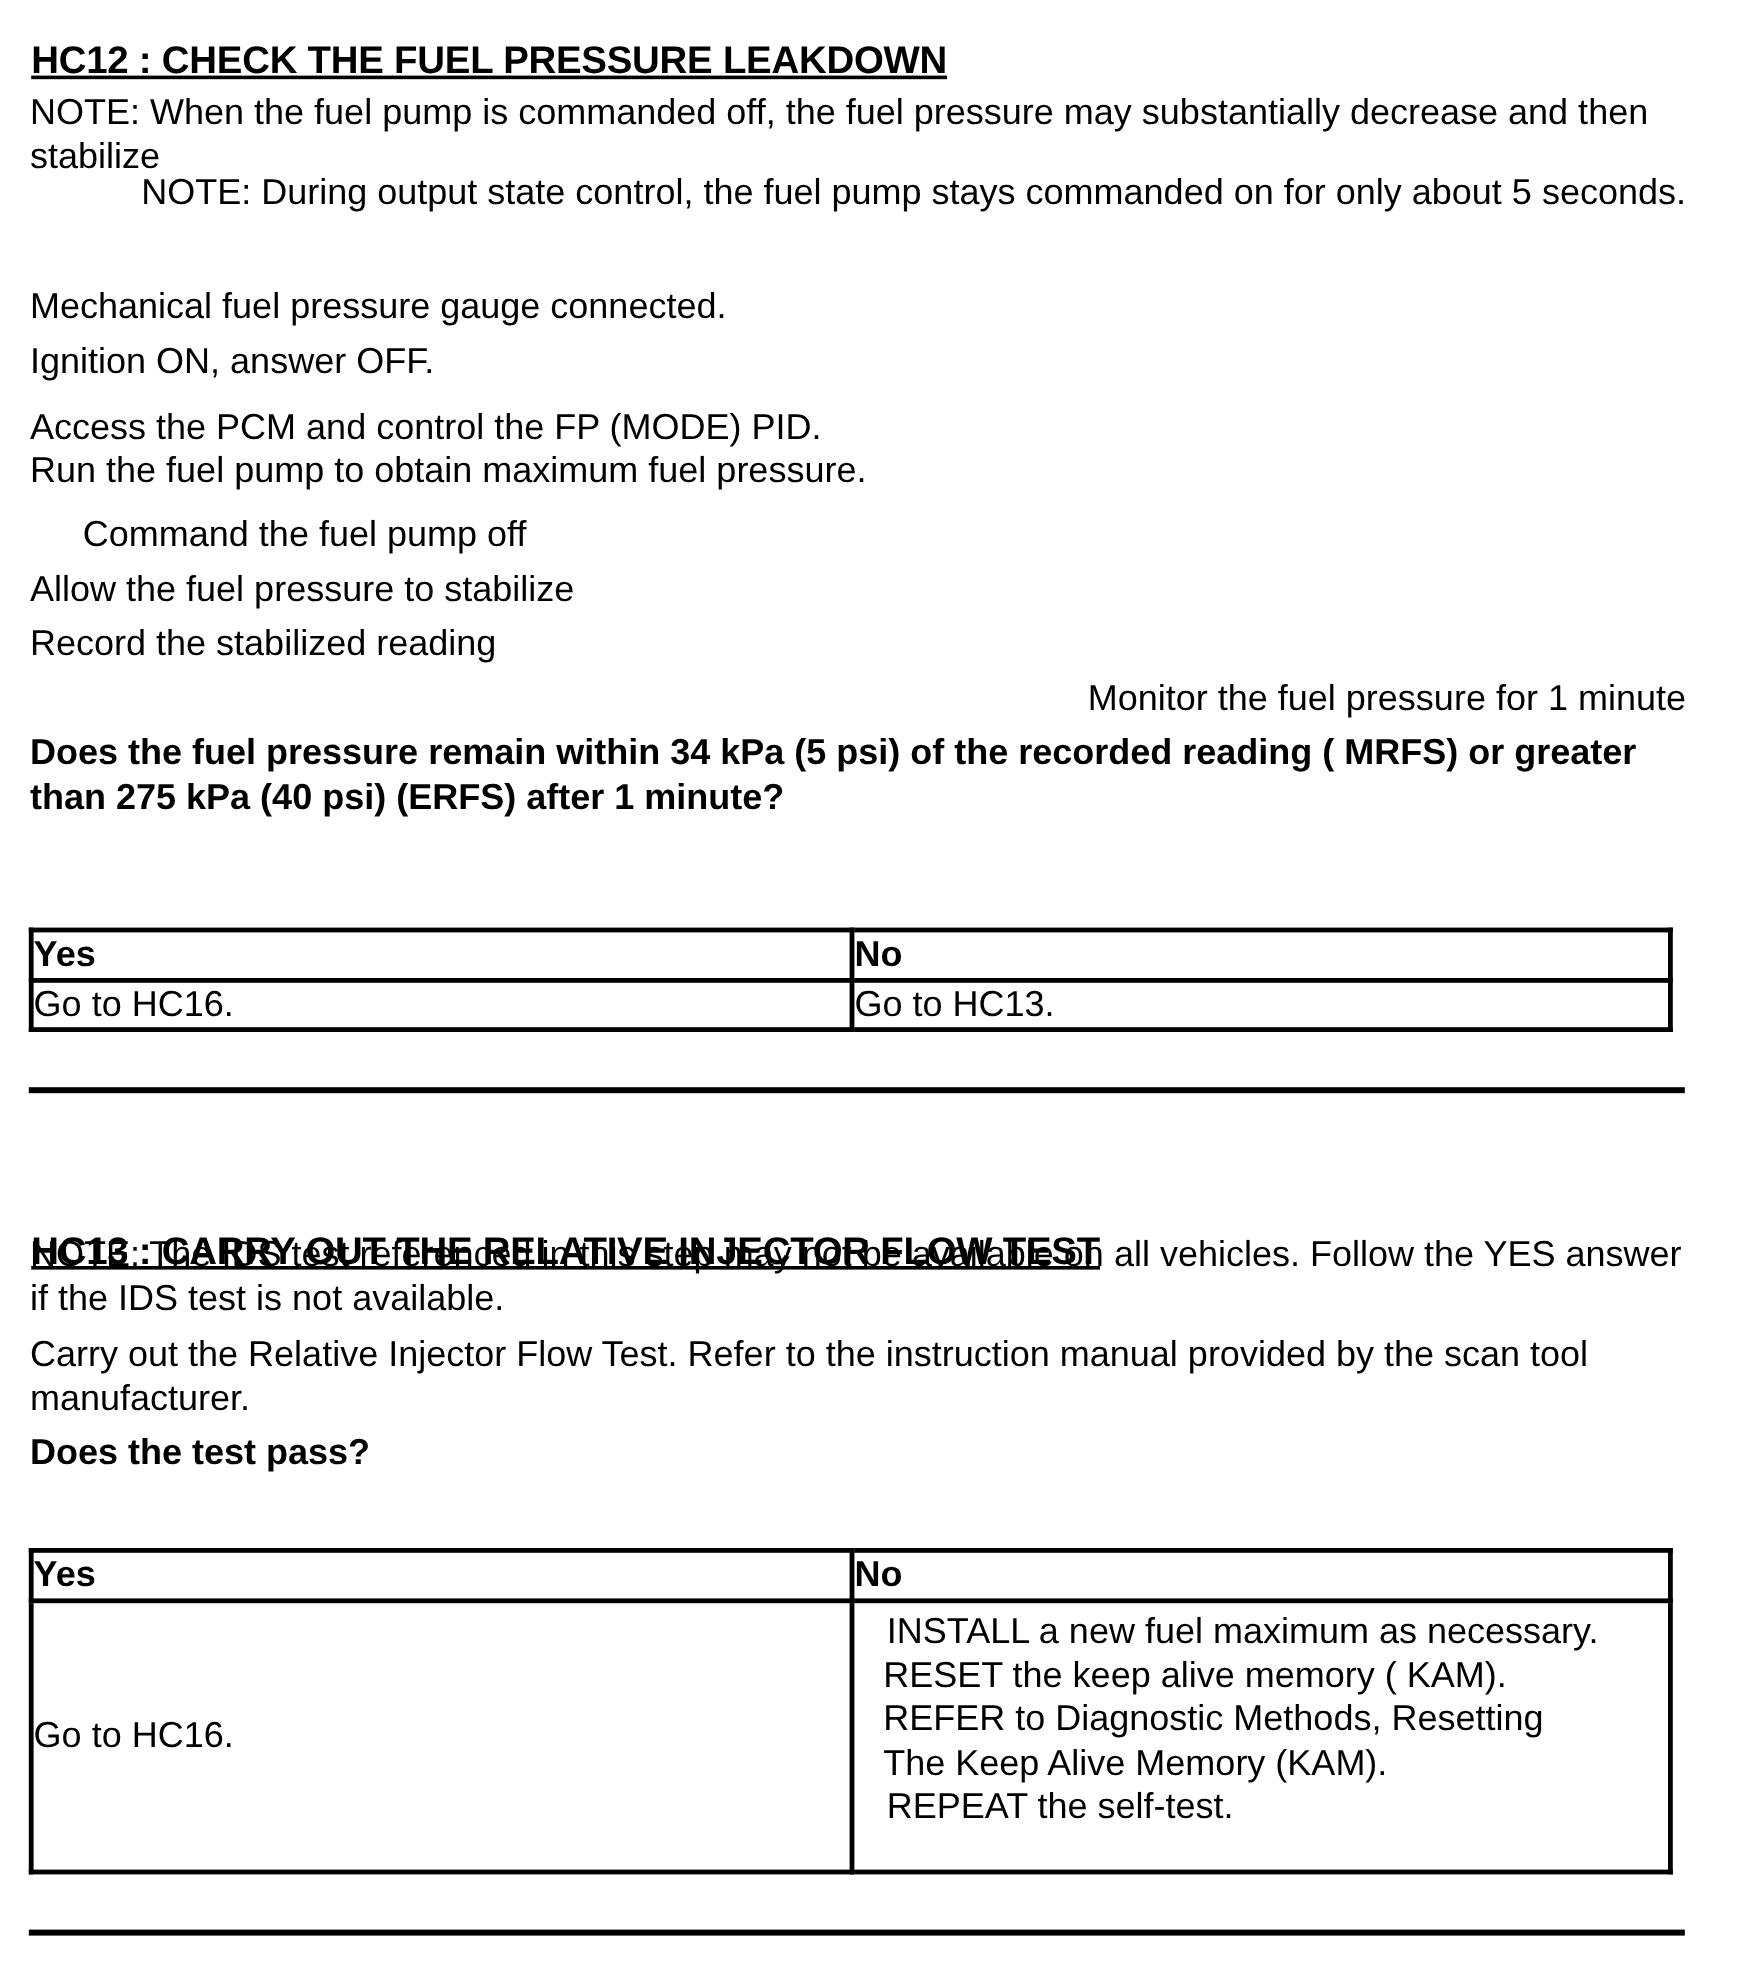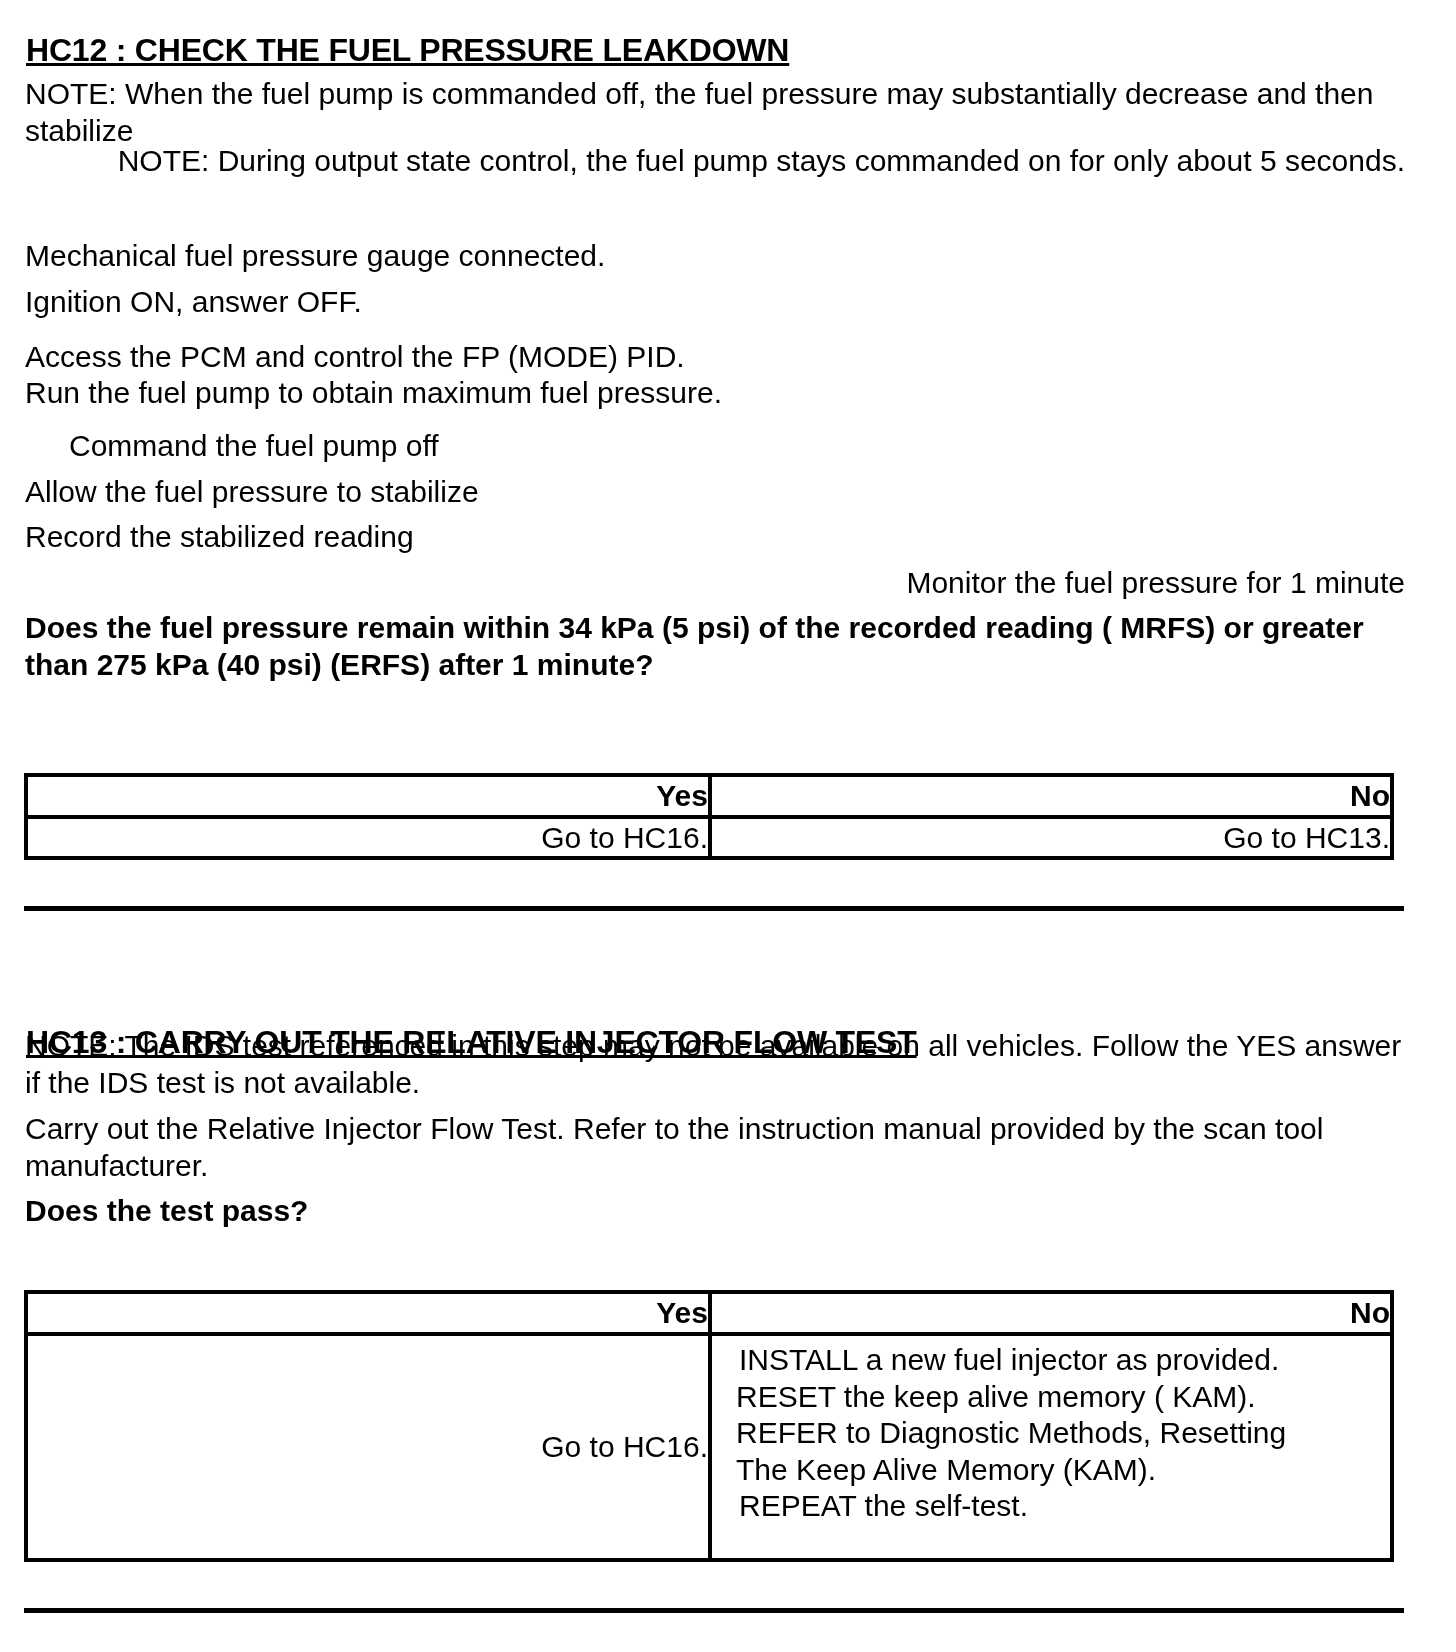--- a/index.html
+++ b/index.html
@@ -3,21 +3,21 @@
 <meta charset="utf-8">
 <style>
   html, body { margin:0; padding:0; background:#ffffff; }
   body { width:1456px; height:1652px; position:relative; overflow:hidden;
          font-family:"Liberation Sans", sans-serif; color:#000; }
   .abs { position:absolute; }
   .heading { font-weight:bold; font-size:32px; left:26px; letter-spacing:-0.2px;text-decoration:underline; }
   .para { left:25px; font-size:30px; line-height:37px; width:1380px; }
   .q { font-weight:bold; }
   table.yn { position:absolute; left:24px; width:1370px; border-collapse:collapse; }
-  table.yn td, table.yn th { border:4px solid #000; font-size:30px; text-align:right; padding:0; }
+  table.yn td, table.yn th { border:4px solid #000; font-size:30px; text-align:left; padding:0; }
   table.yn th { font-weight:bold; height:38px; }
   table.yn td.c1, table.yn th.c1 { width:680px; }
   .rule { position:absolute; left:24px; width:1380px; height:5px; background:#000; }
   .actions { text-align:left !important; vertical-align:top; padding:6px 0 0 24px !important; line-height:36.5px; }
 </style>
 </head>
 <body>
 
 <div class="abs heading" style="top:32px;">HC12 : CHECK THE FUEL PRESSURE LEAKDOWN</div>
 
@@ -56,21 +56,21 @@
 
 <table class="yn" style="top:1290px;">
   <tbody>
       <tr>
     <th class="c1">Yes</th>
     <th>No</th>
   </tr>
   <tr>
     <td class="c1" style="height:222px;">Go to HC16.</td>
     <td class="actions" style="height:216px;">
-      <div style="padding-left:3px;">INSTALL a new fuel injector as provided.</div>
+      <div style="padding-left:3px;">INSTALL a new fuel maximum as necessary.</div>
       <div>RESET the keep alive memory ( KAM).</div>
       <div>REFER to  Diagnostic Methods, Resetting</div>
       <div>The Keep Alive Memory (KAM).</div>
       <div style="padding-left:3px;">REPEAT the self-test.</div>
     </td>
   </tr>
 </tbody>
   </table>
 
 <div class="rule" style="top:1608px;"></div>

